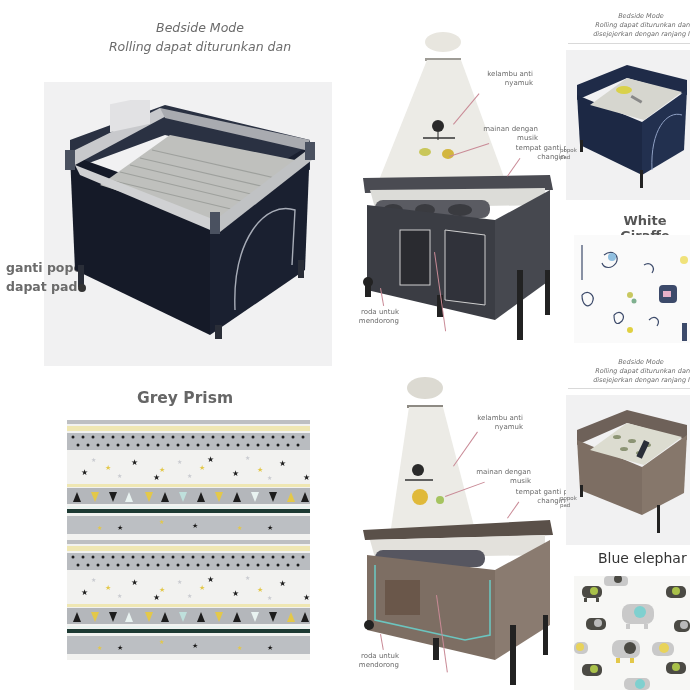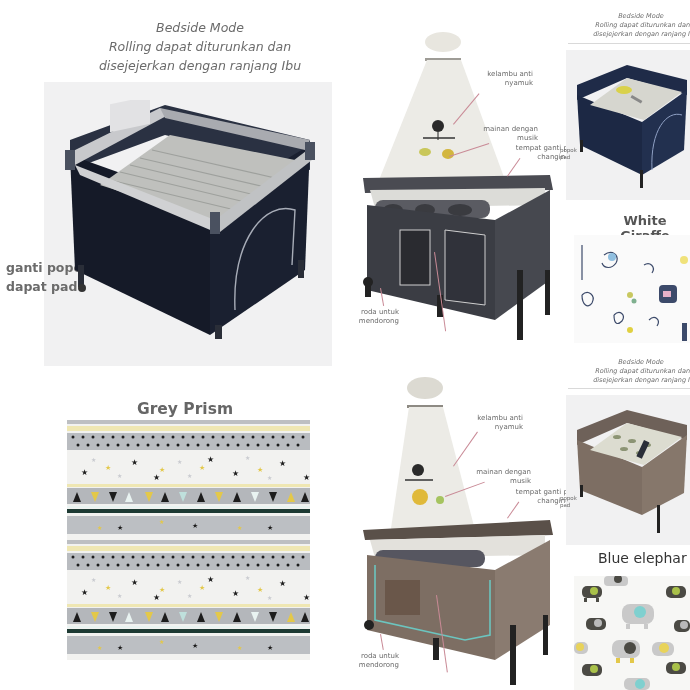--- a/index.html
+++ b/index.html
@@ -11,21 +11,20 @@
   .panel-grey{background:#eeeeee;}
   svg{display:block;}
 </style>
 </head>
 <body>
 
 <div class="abs" style="left:0;top:0;width:345px;height:375px;">
   <div class="abs cap" style="left:60px;top:18px;width:280px;font-size:12.5px;line-height:19px;">
     <div>Bedside Mode</div>
     <div>Rolling dapat diturunkan dan</div>
-    <div>disejejerkan dengan ranjang Ibu</div>
   </div>
   <div class="abs panel-grey" style="left:44px;top:82px;width:288px;height:284px;background:#f1f1f2;"></div>
   <div class="abs" style="left:6px;top:258px;color:#6b6b6b;font-family:'DejaVu Sans',sans-serif;font-size:12.5px;font-weight:bold;line-height:19px;text-align:left;">
     <div>ganti popok</div>
     <div>dapat pad</div>
   </div>
   <svg class="abs" style="left:60px;top:100px;" width="260" height="240" viewBox="0 0 260 240">
 
     <polygon points="10,40 105,5 250,40 250,70 105,35 10,70" fill="#2a3142"></polygon>
 
@@ -158,21 +157,21 @@
     <rect x="89" y="56" width="8" height="6" fill="#e6b0c8"></rect>
     <circle cx="56" cy="60" r="3" fill="#c8c860"></circle>
     <circle cx="60" cy="66" r="2.5" fill="#7fb08f"></circle>
     <circle cx="56" cy="95" r="3" fill="#e0d040"></circle>
     <circle cx="110" cy="25" r="4" fill="#f0e27a"></circle>
     <rect x="108" y="88" width="5" height="18" fill="#3c4a6a"></rect>
   </svg>
 </div>
 
 <div class="abs" style="left:0;top:375px;width:345px;height:315px;">
-  <div class="abs" style="left:60px;top:25px;width:250px;text-align:center;color:#666;font-family:'DejaVu Sans',sans-serif;font-weight:bold;font-size:15.5px;">Grey Prism</div>
+  <div class="abs" style="left:60px;top:14px;width:250px;text-align:center;color:#666;font-family:'DejaVu Sans',sans-serif;font-weight:bold;font-size:15.5px;">Grey Prism</div>
   <svg class="abs" style="left:67px;top:45px;" width="243" height="240" viewBox="0 0 243 240">
     <rect width="243" height="240" fill="#f2f2f0"></rect>
 
     <g id="band">
       <rect x="0" y="0" width="243" height="4" fill="#bdbfc2"></rect>
       <rect x="0" y="6" width="243" height="5" fill="#efe7b3"></rect>
       <rect x="0" y="13" width="243" height="17" fill="#b9bcc0"></rect>
       <g fill="#1d1d1d">
         <circle cx="6" cy="17" r="1.5"></circle>
           <circle cx="16" cy="17" r="1.5"></circle>

